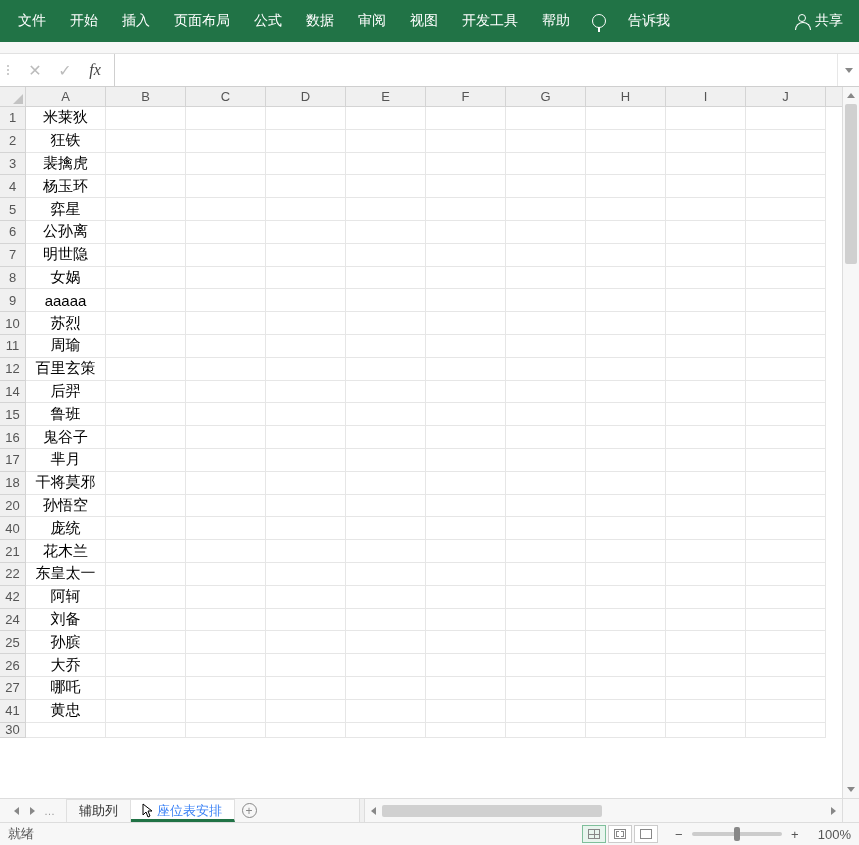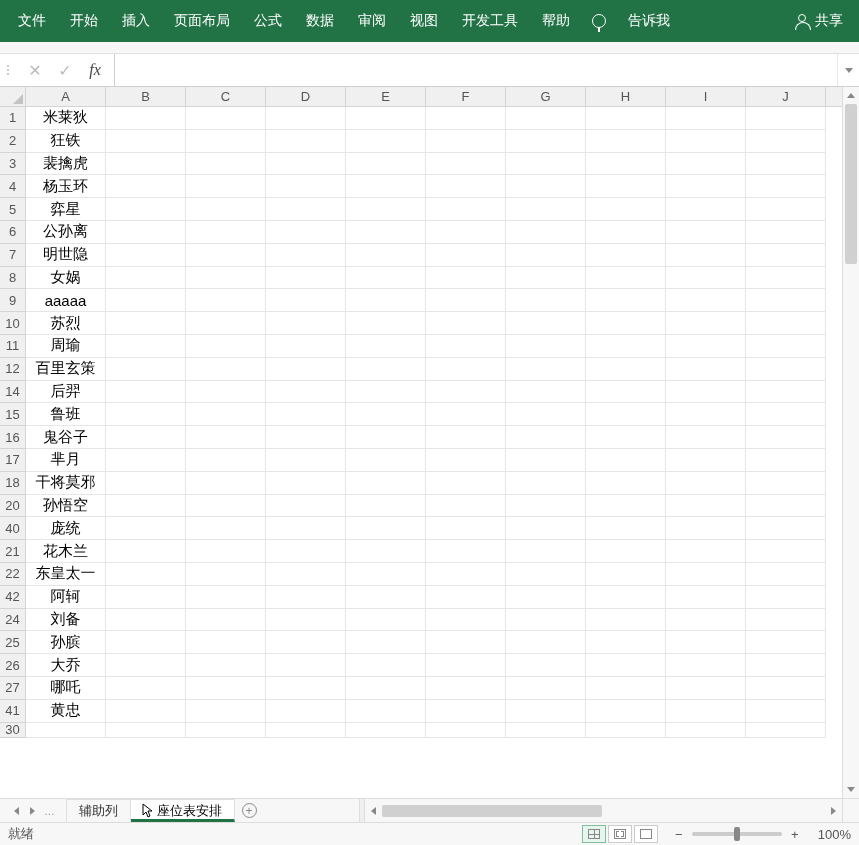--- a/index.html
+++ b/index.html
@@ -68,21 +68,21 @@
     .caret.left { border-top:4px solid transparent; border-bottom:4px solid transparent; border-right:5px solid #888; }
     .caret.right { border-top:4px solid transparent; border-bottom:4px solid transparent; border-left:5px solid #888; }
 
     
     .tabs-row { height: 24px; background: #f7f7f7; border-top: 1px solid #ddd; display: flex; align-items: stretch; }
     .tab-nav { display:flex; align-items:center; gap:4px; padding: 0 10px; border-right:1px solid #e0e0e0; }
     .tab-nav .nbtn { width:12px; display:flex; align-items:center; justify-content:center; }
     .tab-nav .dots4 { color:#999; font-size:11px; letter-spacing:1px; margin-left:2px;}
     .tab { padding: 3px 12px; border-right:1px solid #e0e0e0; border-top:1px solid #e0e0e0; background:#fff; font-size:13px; position:relative; display:flex; align-items:center; }
     .tab.inactive { background: #f7f7f7; color:#333; }
-    .tab.active { background:#fff; color:#000000; border-bottom:3px solid #217346; padding-bottom:0; }
+    .tab.active { background:#fff; color:#3b82f6; border-bottom:3px solid #217346; padding-bottom:0; }
     .cursor-arrow { position:relative; width:12px; height:14px; margin-right:2px; }
     .cursor-arrow svg { position:absolute; top:-1px; left:-1px; }
     .add-sheet { width:28px; display:flex; align-items:center; justify-content:center; }
     .add-circ { width:15px; height:15px; border:1.3px solid #888; border-radius:50%; display:flex; align-items:center; justify-content:center; color:#888; font-size:12px; line-height:1; }
     .splitter { width:6px; border-left:1px solid #ddd; border-right:1px solid #ddd; background:#f0f0f0;}
     .hscroll { flex:1; display:flex; align-items:center; background:#f7f7f7; position:relative;}
     .hscroll .arrow { width:17px; height:100%; display:flex; align-items:center; justify-content:center;}
     .hscroll .track { flex:1; position:relative; height:12px; }
     .hscroll .thumb { position:absolute; left:0; top:0; bottom:0; width:220px; background:#d0d0d0; border-radius:2px;}
     .hscroll-endcap { width:17px; border-left:1px solid #ddd; }

